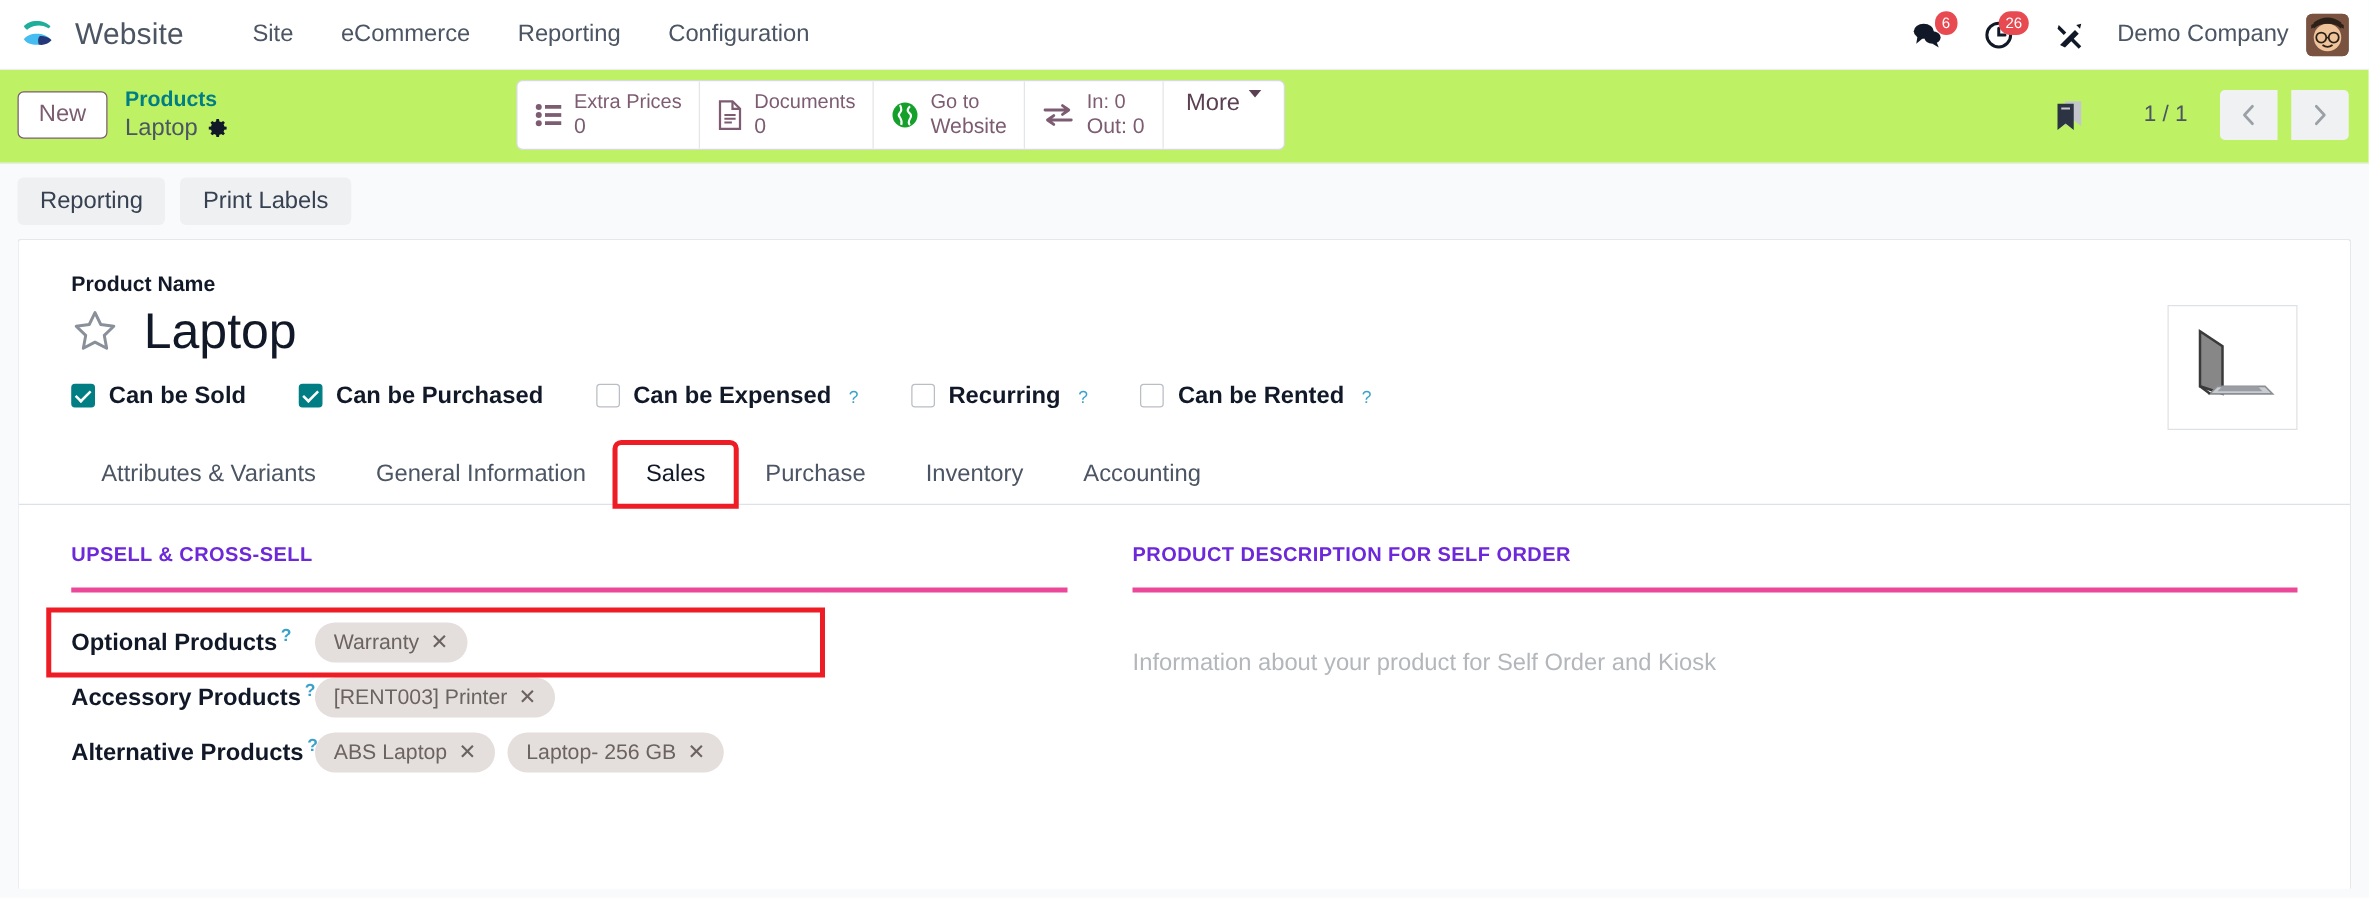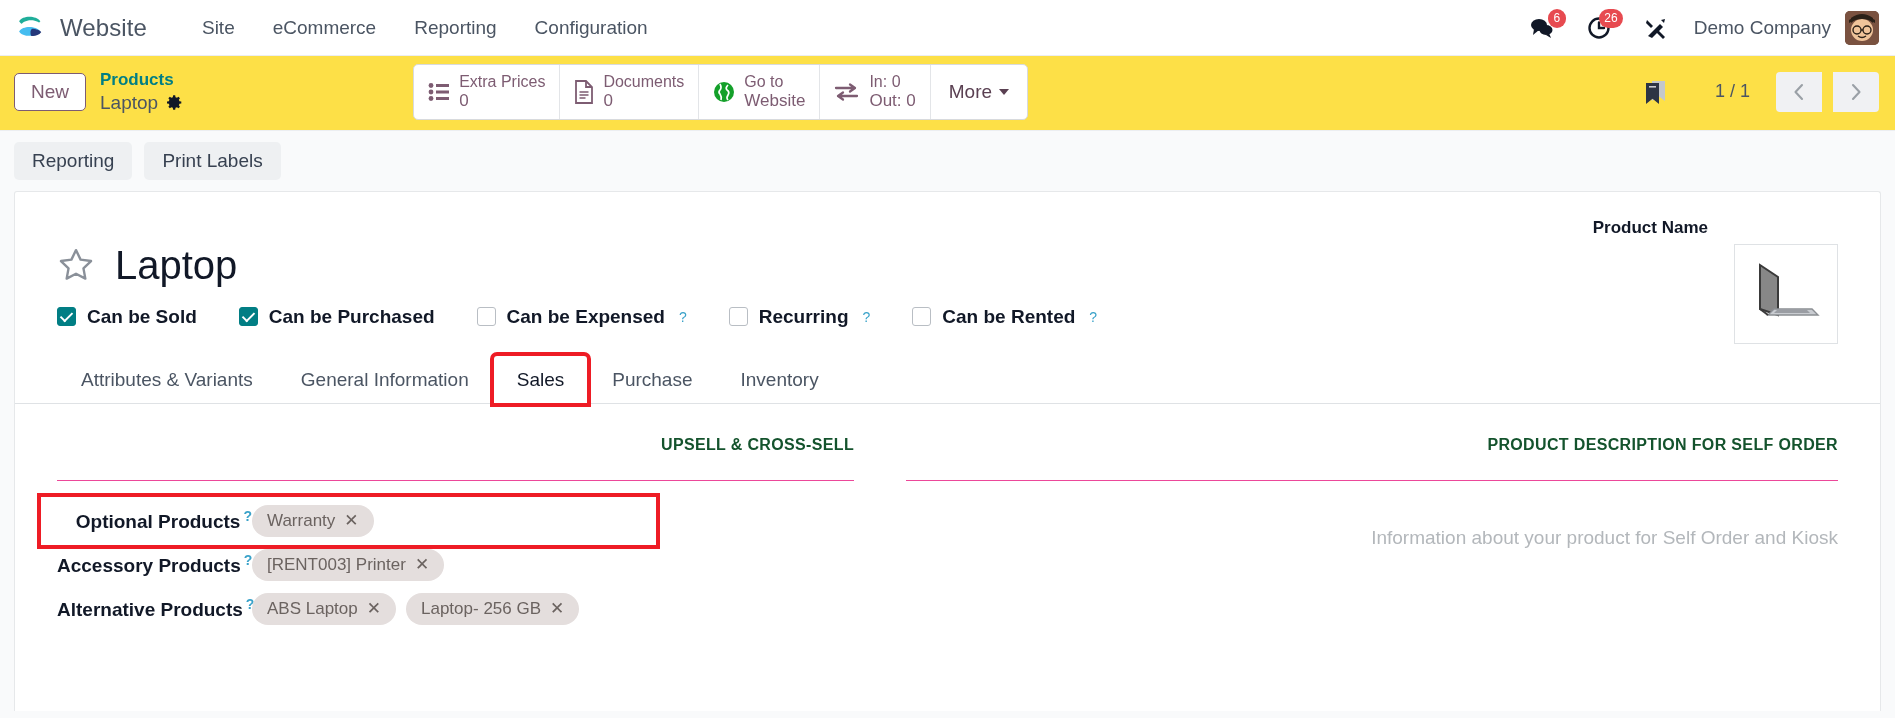--- a/index.html
+++ b/index.html
@@ -49,21 +49,21 @@
     font-size: 19px; color: #4b5563; padding: 0 14px 0 10px;
     white-space: nowrap; cursor: pointer;
   }
   .avatar {
     width: 34px; height: 34px; border-radius: 5px; overflow: hidden;
     background: #6b4a3a; flex: 0 0 34px; cursor: pointer;
   }
 
   
   .control-panel {
-    background: #fde047;
+    background: #bef264;
     border-bottom: 1px solid #eceef1;
     padding: 8px 16px 10px 14px;
     display: flex; align-items: center;
     min-height: 62px;
     position: relative;
   }
   .btn-new {
     border: 1px solid #7d5c72; color: #7d5c72; background: #fff;
     border-radius: 5px; font-size: 19px; padding: 7px 16px;
     cursor: pointer; margin-right: 14px; white-space: nowrap;
@@ -84,21 +84,21 @@
   .stat-btn {
     display: flex; align-items: center; gap: 9px;
     padding: 7px 14px; border-right: 1px solid #e3e5e8;
     cursor: pointer; color: #7d5c72; min-height: 46px;
   }
   .stat-btn:last-child { border-right: none; }
   .stat-txt { display: flex; flex-direction: column; line-height: 1.2; }
   .stat-txt .l1 { font-size: 16px; white-space: nowrap; }
   .stat-txt .l2 { font-size: 17px; white-space: nowrap; }
   .more-btn {
-    display: flex; align-items: center; gap: 7px;
+    display: flex; align-items: flex-start; gap: 7px;
     padding: 7px 18px; color: #5a4052; font-size: 19px; cursor: pointer;
   }
   .caret { width: 0; height: 0; border-left: 5px solid transparent;
            border-right: 5px solid transparent; border-top: 6px solid #5a4052; }
 
   .cp-right { margin-left: auto; display: flex; align-items: center; gap: 10px; }
   .bookmark-icon { padding: 0 22px; cursor: pointer; display: flex; }
   .pager-text {
     font-size: 18px; color: #4b5563; padding: 0 16px; white-space: nowrap;
   }
@@ -114,21 +114,21 @@
   .action-bar {
     padding: 11px 14px; display: flex; gap: 12px;
     background: #f9fafb;
   }
   .act-btn {
     background: #eef0f2; border: none; border-radius: 5px;
     font-size: 19px; color: #374151; padding: 8px 18px; cursor: pointer;
   }
 
   
-  .sheet-wrap { padding: 0 14px; text-align: right; }
+  .sheet-wrap { padding: 0 14px; }
   .sheet {
     background: #fff; border: 1px solid #e6e8ea; border-bottom: none;
     border-radius: 3px 3px 0 0;
     padding: 26px 42px 0 42px;
     min-height: 520px; position: relative;
   }
   .sheet-inner { display: flex; }
   .sheet-main { flex: 1; min-width: 0; }
 
   .field-label-sm {
@@ -186,23 +186,23 @@
   }
   .tab.highlighted {
     outline: 4px solid #ee1c25; outline-offset: -1px; z-index: 3;
   }
 
   
   .tab-content { display: flex; padding-top: 32px; gap: 0; }
   .col-left { width: 47%; padding-right: 40px; }
   .col-right { width: 53%; padding-left: 12px; }
   .section-title {
-    font-size: 16px; font-weight: 700; color: #14532d;
-    letter-spacing: .35px; padding-bottom: 26px;
-    border-bottom: 1px solid #ec4899; margin-bottom: 18px;
+    font-size: 16px; font-weight: 700; color: #6d28d9;
+    letter-spacing: .35px; padding-bottom: 16px;
+    border-bottom: 4px solid #ec4899; margin-bottom: 18px;
   }
   .m2m-row {
     display: flex; align-items: center; padding: 6px 0 6px 0;
     min-height: 42px; position: relative;
   }
   .m2m-label {
     width: 195px; flex: 0 0 195px; font-size: 19px;
     font-weight: 700; color: #111827; white-space: nowrap;
   }
   .tags { display: flex; flex-wrap: wrap; gap: 10px; align-items: center; }
@@ -438,20 +438,21 @@
       </svg>
     </div>
   </div>
 
   <div class="tabs">
     <div class="tab">Attributes &amp; Variants</div>
     <div class="tab">General Information</div>
     <div class="tab active highlighted">Sales</div>
     <div class="tab">Purchase</div>
     <div class="tab">Inventory</div>
+    <div class="tab">Accounting</div>
   </div>
 
   <div class="tab-content">
     <div class="col-left">
       <div class="section-title">UPSELL &amp; CROSS-SELL</div>
 
       <div class="m2m-row">
         <span class="highlight-box" style="left:-20px; right:194px; top:-6px; bottom:-6px;"></span>
         <span class="m2m-label">
           <span>Optional Products</span><span class="qmark">?</span>

